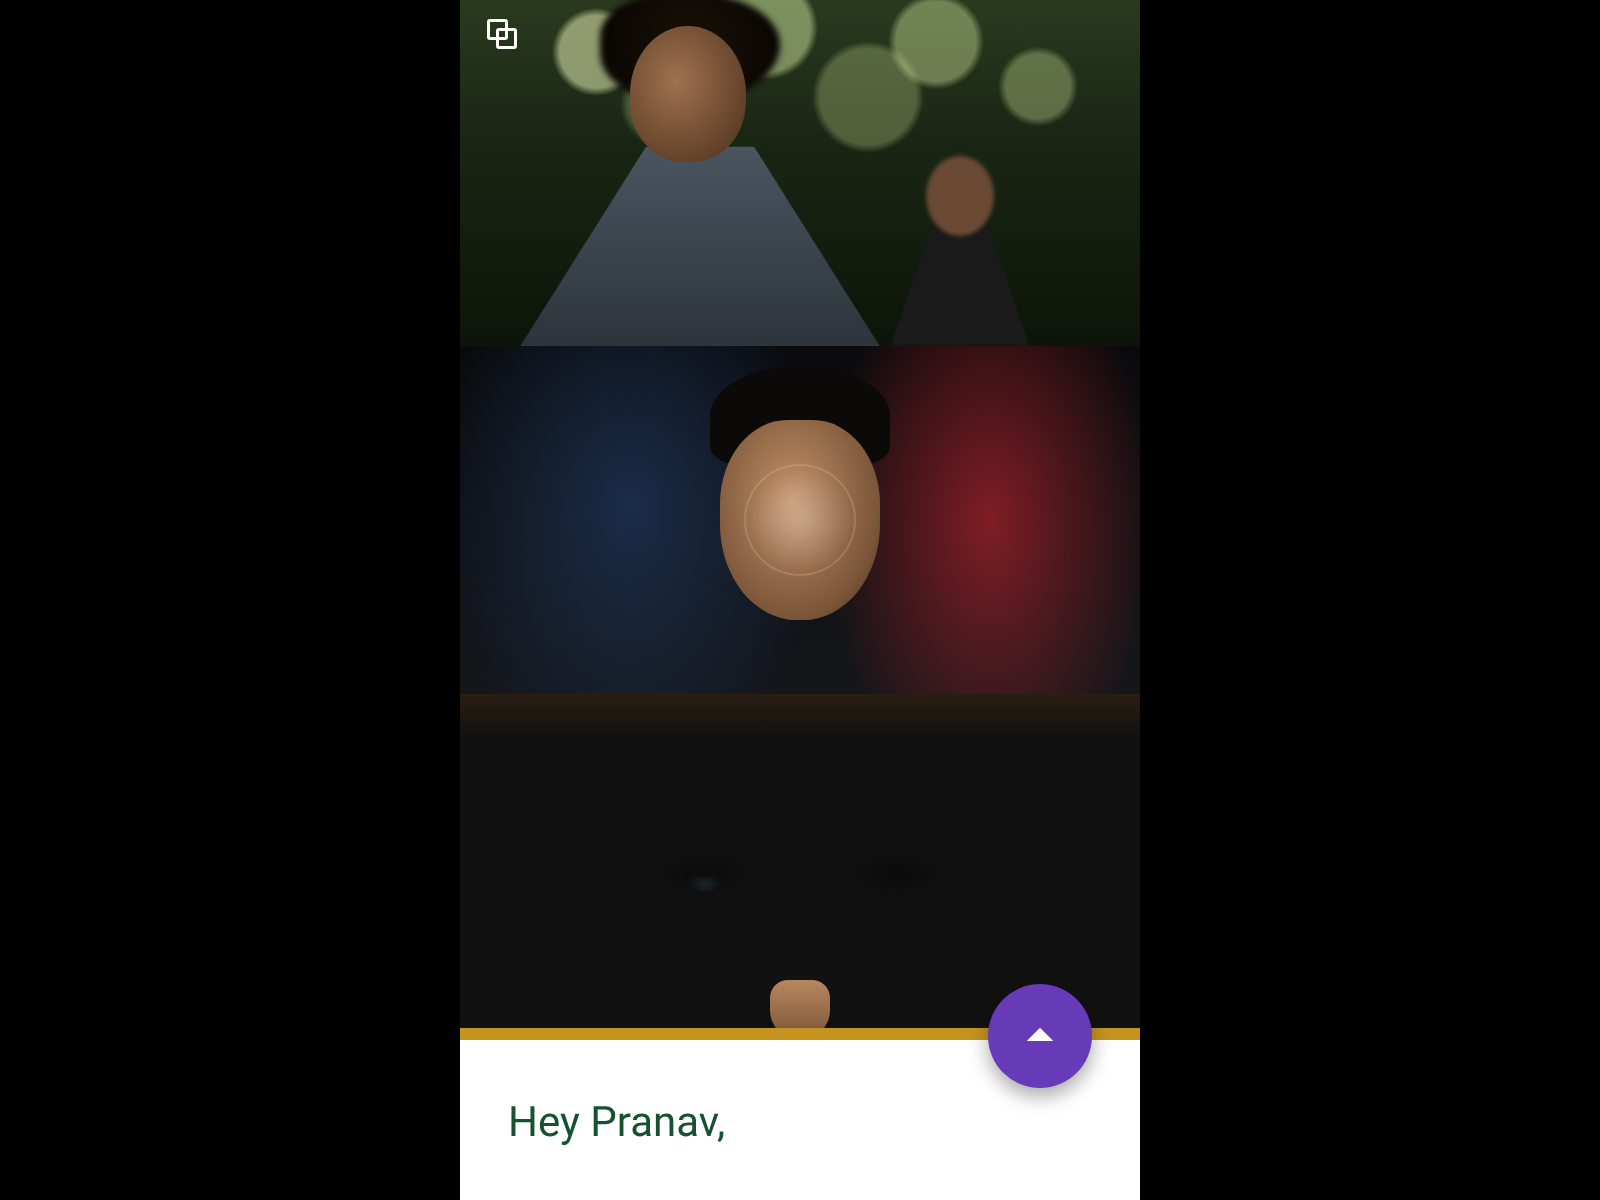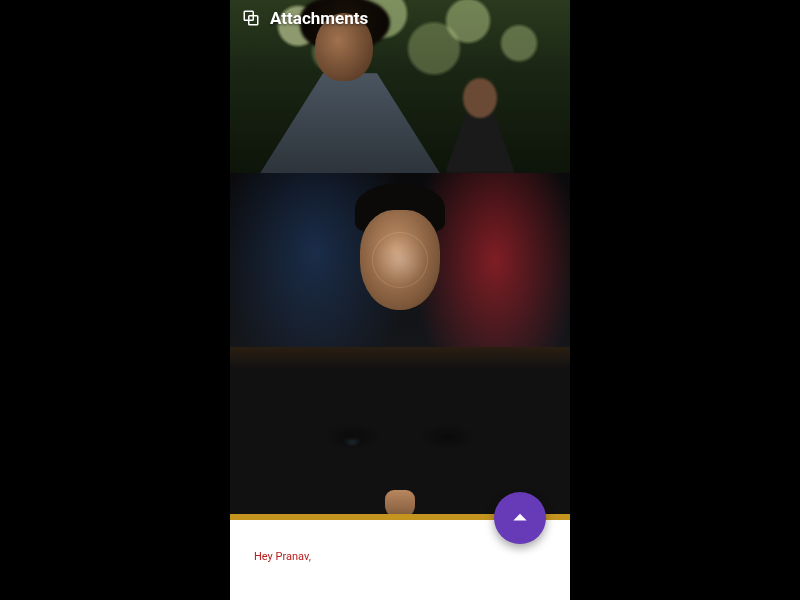--- a/index.html
+++ b/index.html
@@ -184,22 +184,22 @@
     background: #c4941f;
   }
   .compose {
     position: absolute;
     left: 0; right: 0; bottom: 0;
     height: 80px;
     background: #fff;
     padding: 30px 24px 0;
   }
   .compose-text {
-    color: #b91c1c;
-    font-size: 11px;
+    color: #14532d;
+    font-size: 21px;
   }
   .fab {
     position: absolute;
     right: 24px;
     bottom: 56px;
     width: 52px; height: 52px;
     border-radius: 50%;
     background: #673AB7;
     box-shadow: 0 4px 10px rgba(0,0,0,0.35);
     display: flex;
@@ -215,21 +215,20 @@
 
 <div class="phone">
 
   <div class="header">
     <span class="attachments-icon">
       <svg viewBox="0 0 24 24" fill="none" stroke="#fff" stroke-width="2">
         <rect x="3" y="3" width="12" height="12" rx="1"></rect>
         <rect x="9" y="9" width="12" height="12" rx="1"></rect>
       </svg>
     </span>
-    <span class="header-title">Attachments</span>
   </div>
 
   <div class="attachments">
     <div class="attachment att1" aria-label="Man looking up outdoors with green bokeh background, second person behind">
       <div class="figure">
         <div class="body"></div>
         <div class="hair"></div>
         <div class="head"></div>
       </div>
       <div class="figure2">

